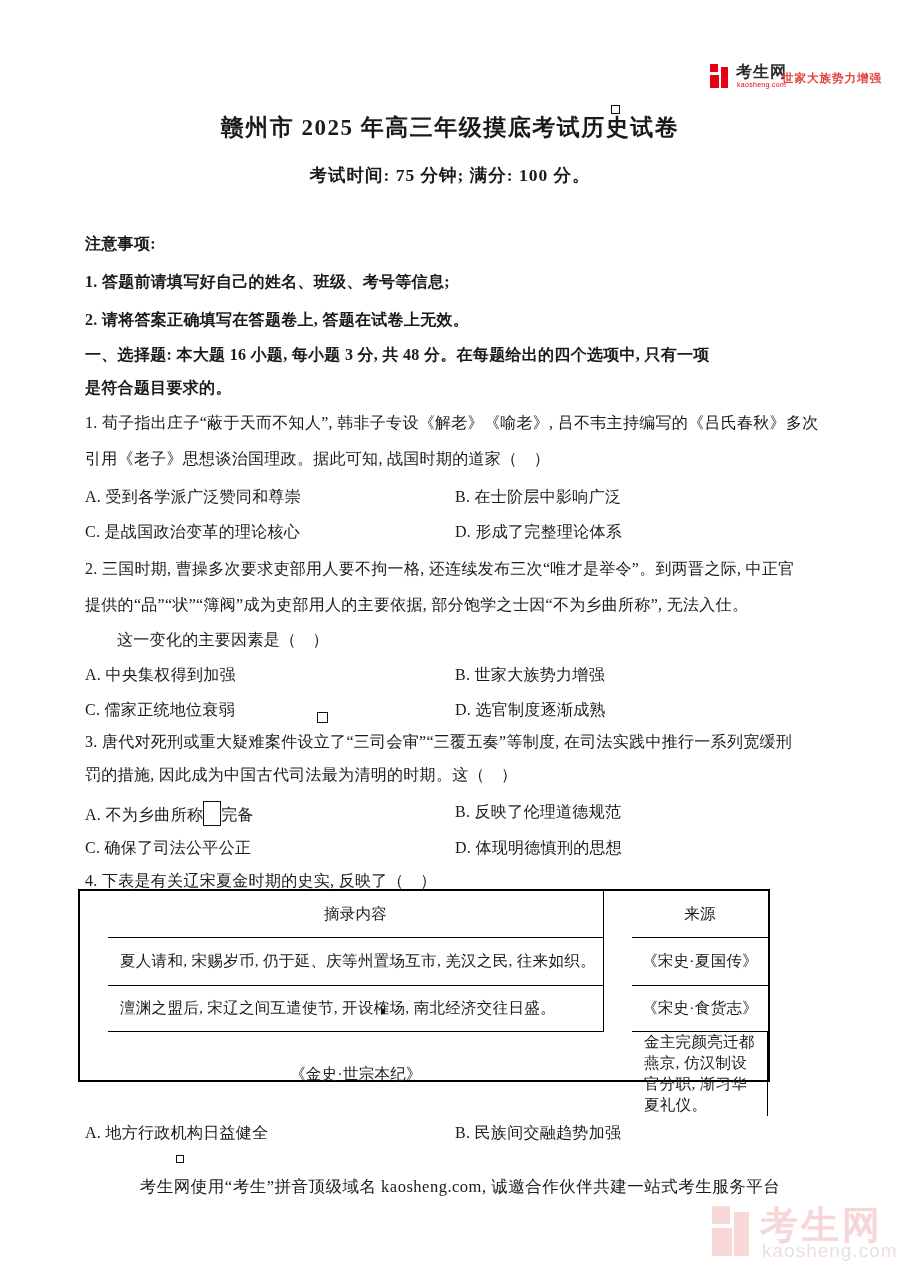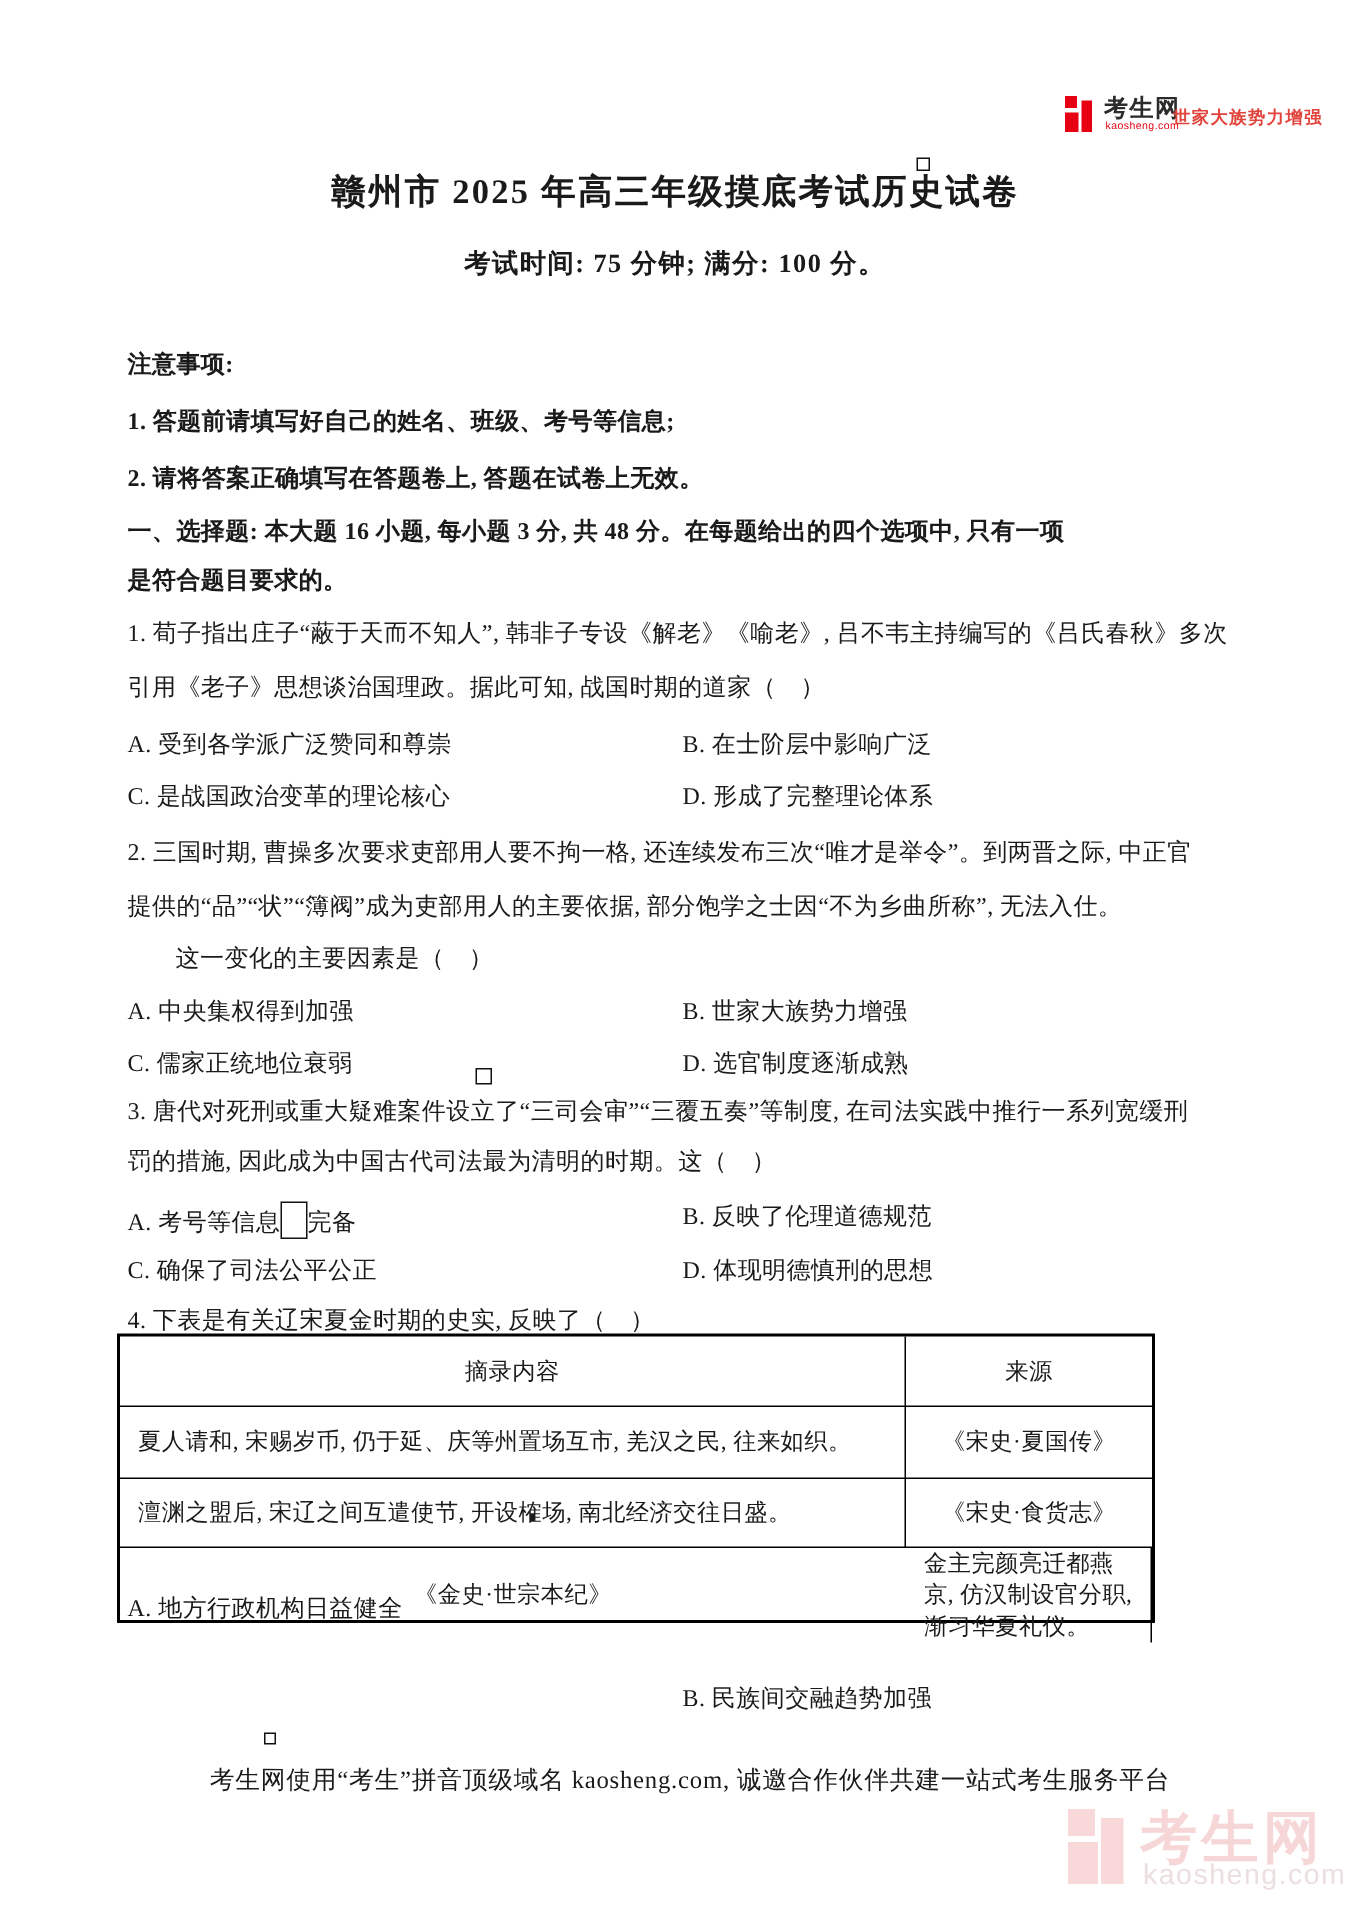--- a/index.html
+++ b/index.html
@@ -22,21 +22,21 @@
   
   .qtable{
     position:absolute;left:78px;top:889px;width:688px;height:189px;
     border:2px solid #000;display:grid;
     grid-template-columns:524px 1fr;
     grid-template-rows:47px 48px 46px 1fr;
     font-size:15.5px;
   }
   .qtable .cell{
     border-right:1.5px solid #000;border-bottom:1.5px solid #000;
-    display:flex;align-items:center;letter-spacing:0.3px;
+    display:flex;align-items:center;letter-spacing:0.3px;margin-left:28px;
   }
   .qtable .cell.lastcol{border-right:none;justify-content:center;text-align:center;}
   .qtable .cell.lastrow{border-bottom:none;}
   .qtable .cell.head{justify-content:center;text-align:center;}
   .qtable .cell.content{padding-left:12px;padding-right:6px;}
   
   .wm-text{font-family:"Liberation Sans","DejaVu Sans",sans-serif;}
 </style>
 </head>
 <body>
@@ -78,21 +78,21 @@
   <div class="abs txt" style="left:85px;top:664px;">A. 中央集权得到加强</div>
   <div class="abs txt" style="left:455px;top:664px;">B. 世家大族势力增强</div>
   <div class="abs txt" style="left:85px;top:699px;">C. 儒家正统地位衰弱</div>
   <div class="abs txt" style="left:455px;top:699px;">D. 选官制度逐渐成熟</div>
 
   <div class="tofu" style="left:317px;top:712px;width:9px;height:9px;"></div>
 
   <div class="abs txt" style="left:85px;top:731px;">3. 唐代对死刑或重大疑难案件设立了“三司会审”“三覆五奏”等制度, 在司法实践中推行一系列宽缓刑</div>
   <div class="abs txt" style="left:85px;top:764px;">罚的措施, 因此成为中国古代司法最为清明的时期。这（　）</div>
   <div class="abs txt" style="left:85px;top:801px;">
-    <span>A. 考号等信息</span><span style="display:inline-block;width:16px;height:23px;border:1.5px solid #111;vertical-align:-6px;"></span><span>完备</span>
+    <span>A. 不为乡曲所称</span><span style="display:inline-block;width:16px;height:23px;border:1.5px solid #111;vertical-align:-6px;"></span><span>完备</span>
   </div>
   <div class="abs txt" style="left:455px;top:801px;">B. 反映了伦理道德规范</div>
   <div class="abs txt" style="left:85px;top:837px;">C. 确保了司法公平公正</div>
   <div class="abs txt" style="left:455px;top:837px;">D. 体现明德慎刑的思想</div>
 
   <div class="abs txt" style="left:85px;top:870px;">4. 下表是有关辽宋夏金时期的史实, 反映了（　）</div>
 
   <div class="qtable">
     <div class="cell head">摘录内容</div>
     <div class="cell head lastcol">来源</div>
@@ -100,21 +100,21 @@
     <div class="cell content">夏人请和, 宋赐岁币, 仍于延、庆等州置场互市, 羌汉之民, 往来如织。</div>
     <div class="cell lastcol">《宋史·夏国传》</div>
 
     <div class="cell content">澶渊之盟后, 宋辽之间互遣使节, 开设榷场, 南北经济交往日盛。</div>
     <div class="cell lastcol">《宋史·食货志》</div>
 
     <div class="cell lastcol lastrow">《金史·世宗本纪》</div>
     <div class="cell content lastrow">金主完颜亮迁都燕京, 仿汉制设官分职, 渐习华夏礼仪。</div>
   </div>
 
-  <div class="abs txt" style="left:85px;top:1062px;text-align:center;">A. 地方行政机构日益健全</div>
+  <div class="abs txt" style="left:85px;top:1122px;text-align:center;">A. 地方行政机构日益健全</div>
   <div class="abs txt" style="left:455px;top:1122px;">B. 民族间交融趋势加强</div>
 
   <div class="tofu" style="left:176px;top:1155px;width:6px;height:6px;"></div>
 
   <div class="abs" style="left:60px;top:1176px;width:800px;text-align:center;font-size:16.5px;letter-spacing:0.5px;">考生网使用“考生”拼音顶级域名 kaosheng.com, 诚邀合作伙伴共建一站式考生服务平台</div>
 
   <div class="abs" style="left:712px;top:1204px;width:180px;height:65px;">
     <div class="logo-blocks" style="left:0;top:0;width:40px;height:52px;">
       <div class="b" style="left:0;top:2px;width:18px;height:18px;background:#f8d8d8;"></div>
       <div class="b" style="left:22px;top:8px;width:15px;height:44px;background:#f8d8d8;"></div>

